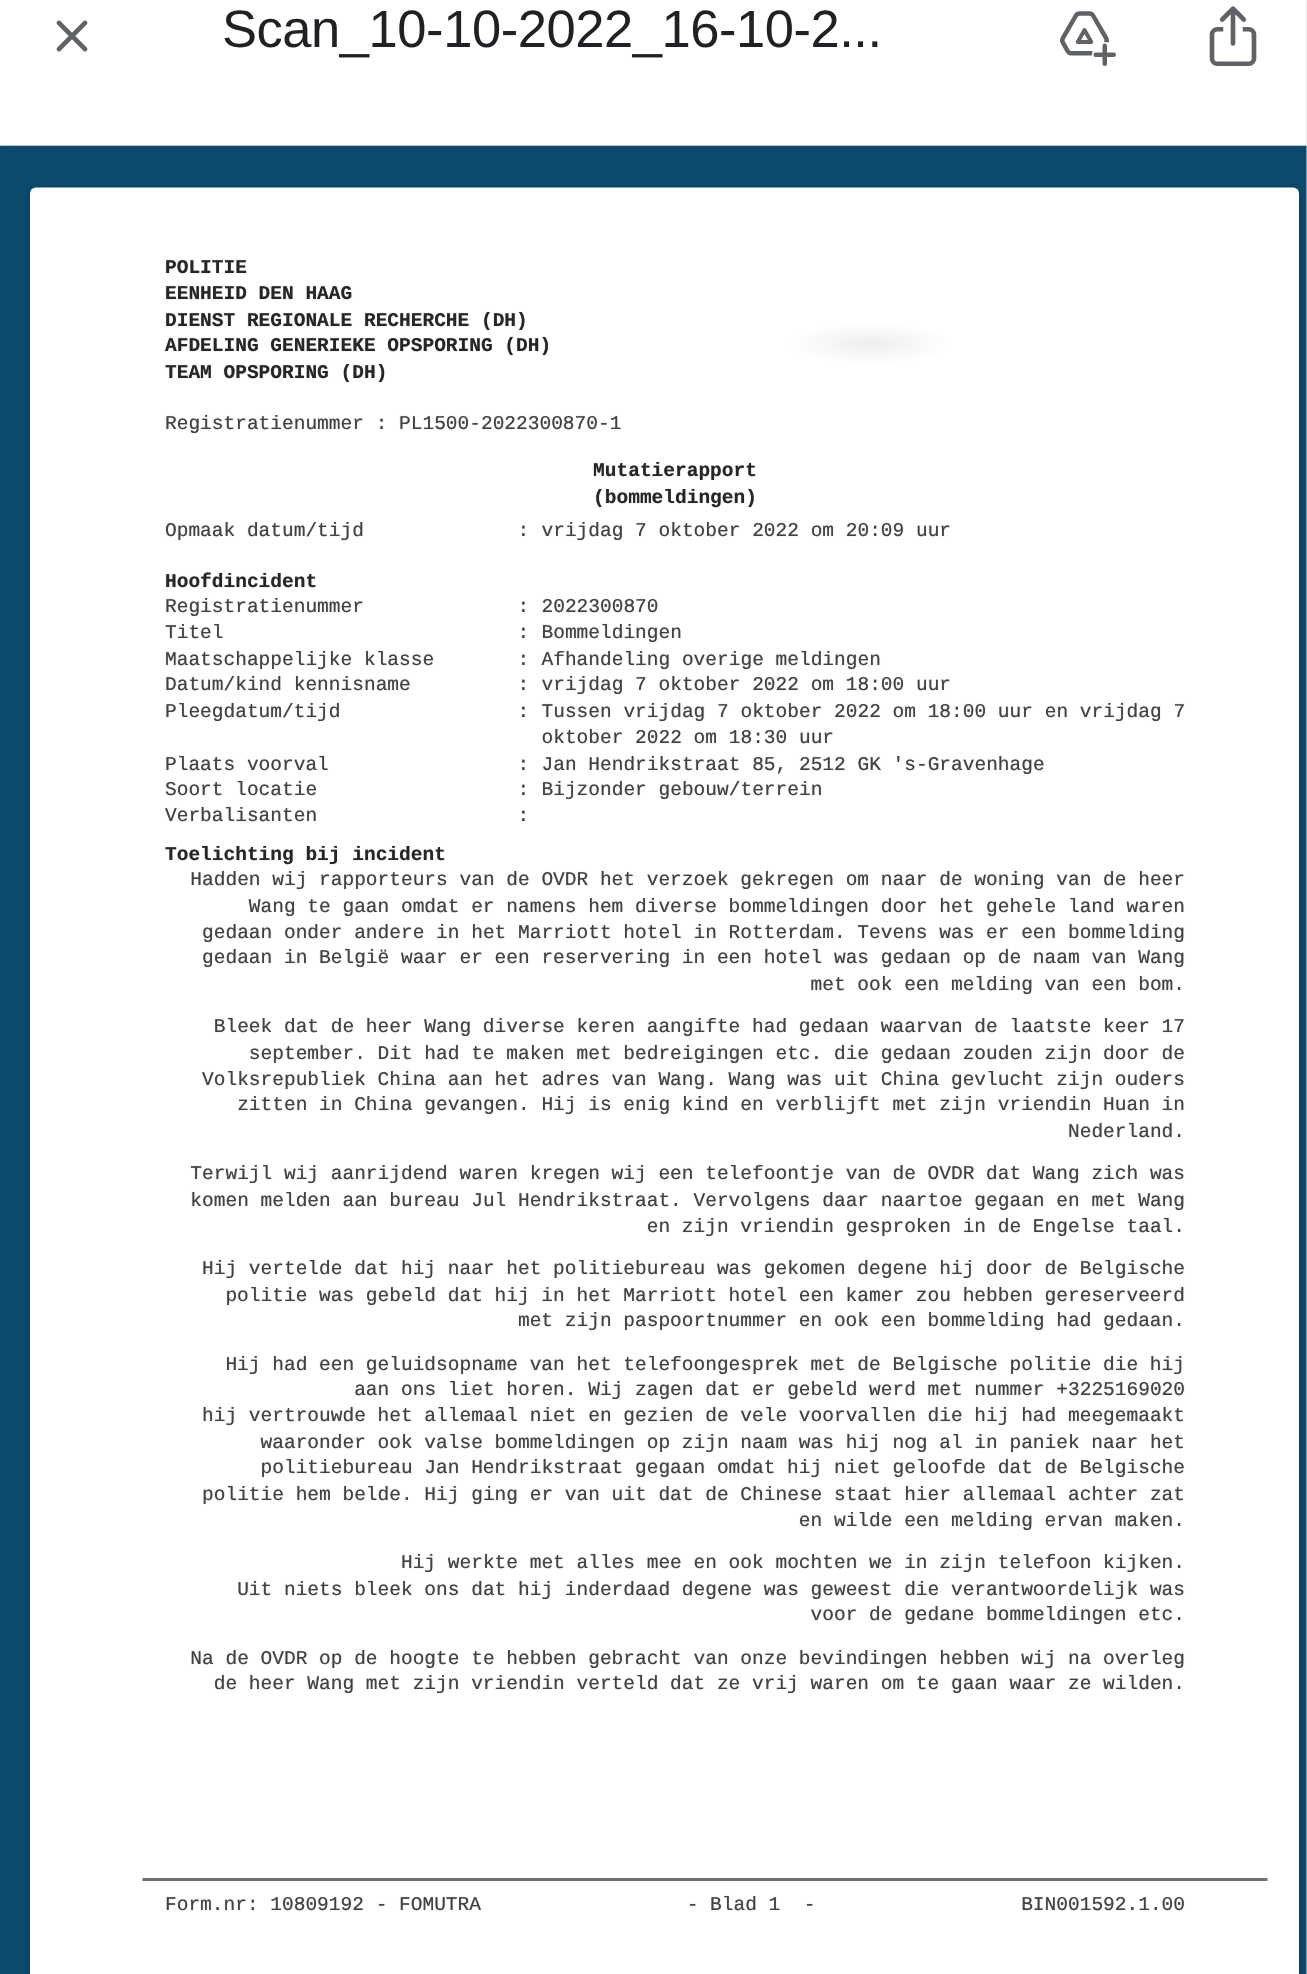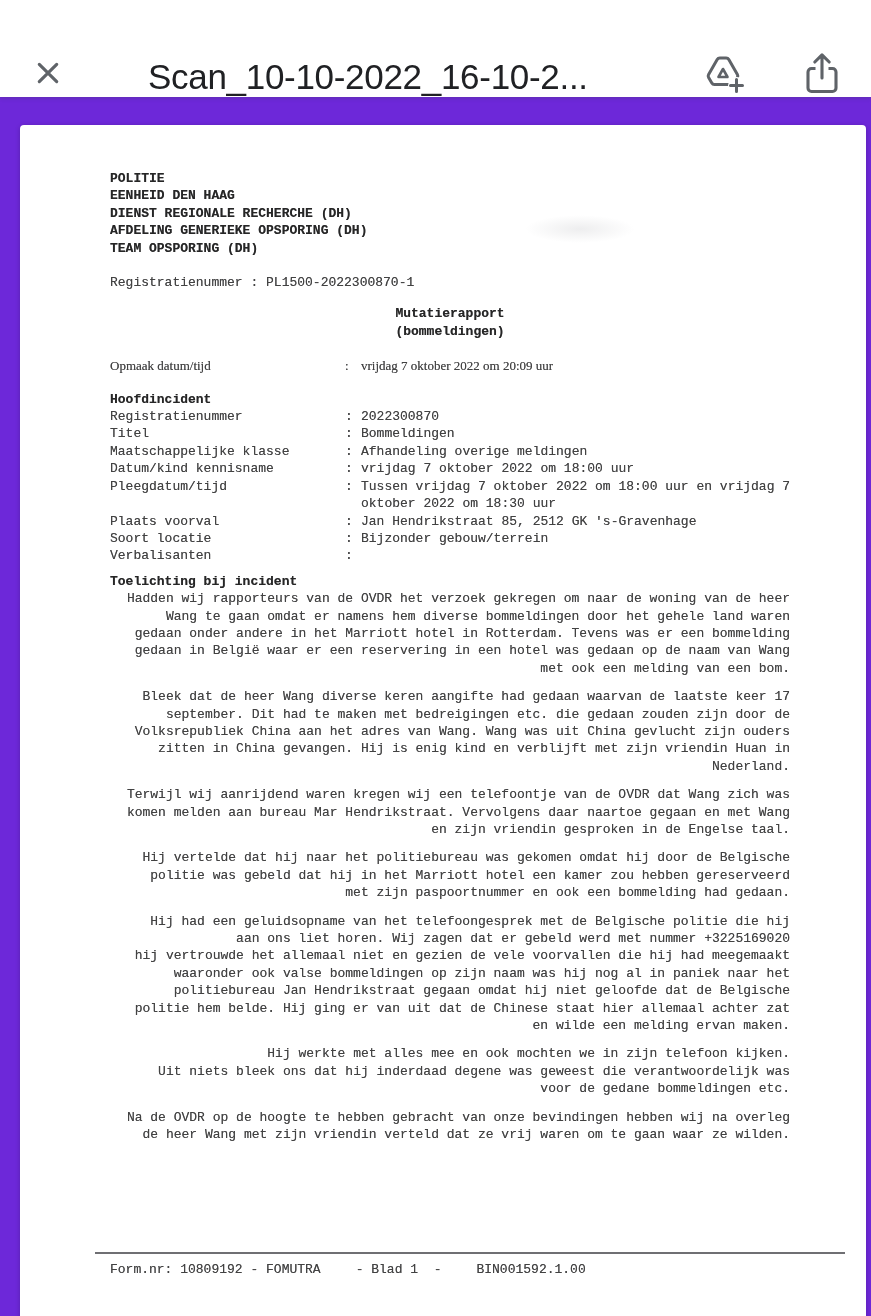--- a/index.html
+++ b/index.html
@@ -8,21 +8,21 @@
     overflow: hidden;
     background: #ebecee;
     font-family: "Liberation Sans", sans-serif;
   }
 
   
   .app-bar {
     position: absolute; top: 0; left: 0; right: 0;
     height: 97px;
     background: #ffffff;
-    display: flex; align-items: flex-end;
+    display: flex; align-items: flex-start;
     padding: 0 25px 0 24px;
     box-shadow: 0 1px 4px rgba(60,64,67,0.28);
     z-index: 10;
   }
   .icon-btn {
     width: 48px; height: 48px;
     border: none; background: none; cursor: pointer;
     display: flex; align-items: center; justify-content: center;
     flex: none; padding: 0;
   }
@@ -33,21 +33,21 @@
     color: #202124;
     letter-spacing: -0.3px;
     white-space: nowrap;
     overflow: hidden;
   }
   .btn-drive { margin-right: 51px; }
 
   
   .viewer {
     position: absolute; top: 97px; left: 0; right: 0; bottom: 0;
-    background: #6d28d9;
+    background: #0c4a6e;
   }
   .page {
     position: absolute;
     left: 20px; top: 28px;
     width: 846px; height: 1211px;
     background: #ffffff;
     border-radius: 4px 4px 0 0;
     box-shadow: 0 1px 5px rgba(0,0,0,0.22);
     overflow: hidden;
   }
@@ -66,21 +66,21 @@
     font-size: 13px;
     line-height: 17.4px;
     color: #424242;
     text-shadow: 0 0 0.6px rgba(70,70,75,0.65);
   }
   .doc .b { font-weight: bold; color: #262626; }
   .doc-col { width: 680px; }
 
   .reg-line { margin-top: 17px; }
   .report-title { margin-top: 14px; text-align: center; width: 680px; }
-  .opmaak { margin-top: 17px; font-family: Liberation Serif, serif; }
+  .opmaak { margin-top: 5px; }
   .hoofd-heading { margin-top: 16px; }
   .toelichting-heading { margin-top: 8px; }
 
   .kv-row { display: flex; align-items: flex-start; }
   .kv-label { width: 235px; flex: none; }
   .kv-colon { width: 16px; flex: none; }
   .kv-value { flex: none; white-space: pre; }
 
   .para { margin-top: 11px; white-space: pre-wrap; text-align: right; }
 
@@ -89,24 +89,23 @@
     position: absolute;
     left: 75px; top: 1127px; width: 750px;
     font-family: "Liberation Mono", "DejaVu Sans Mono", monospace;
     font-size: 13px;
     color: #424242;
     text-shadow: 0 0 0.6px rgba(70,70,75,0.65);
   }
   .footer-rule { border-top: 2px solid #56565a; opacity: 0.85; }
   .footer-row {
     margin-top: 8px;
-    display: flex; 
+    display: flex; justify-content: space-between;
     padding: 0 55px 0 15px;
     white-space: pre;
-    gap: 35px;
   }
 </style>
 </head>
 <body>
 
 <header class="app-bar">
   <button class="icon-btn">
     <svg width="36" height="36" viewBox="0 0 24 24">
       <path d="M6.2 6.2 L17.8 17.8 M17.8 6.2 L6.2 17.8" stroke="#5f6368" stroke-width="2.1" stroke-linecap="round" fill="none"></path>
     </svg>
@@ -205,23 +204,23 @@
 Wang te gaan omdat er namens hem diverse bommeldingen door het gehele land waren
 gedaan onder andere in het Marriott hotel in Rotterdam. Tevens was er een bommelding
 gedaan in België waar er een reservering in een hotel was gedaan op de naam van Wang
 met ook een melding van een bom.</p>
         <p class="para">Bleek dat de heer Wang diverse keren aangifte had gedaan waarvan de laatste keer 17
 september. Dit had te maken met bedreigingen etc. die gedaan zouden zijn door de
 Volksrepubliek China aan het adres van Wang. Wang was uit China gevlucht zijn ouders
 zitten in China gevangen. Hij is enig kind en verblijft met zijn vriendin Huan in
 Nederland.</p>
         <p class="para">Terwijl wij aanrijdend waren kregen wij een telefoontje van de OVDR dat Wang zich was
-komen melden aan bureau Mar Hendrikstraat. Vervolgens daar naartoe gegaan en met Wang
+komen melden aan bureau Jul Hendrikstraat. Vervolgens daar naartoe gegaan en met Wang
 en zijn vriendin gesproken in de Engelse taal.</p>
-        <p class="para">Hij vertelde dat hij naar het politiebureau was gekomen omdat hij door de Belgische
+        <p class="para">Hij vertelde dat hij naar het politiebureau was gekomen degene hij door de Belgische
 politie was gebeld dat hij in het Marriott hotel een kamer zou hebben gereserveerd
 met zijn paspoortnummer en ook een bommelding had gedaan.</p>
         <p class="para">Hij had een geluidsopname van het telefoongesprek met de Belgische politie die hij
 aan ons liet horen. Wij zagen dat er gebeld werd met nummer +3225169020
 hij vertrouwde het allemaal niet en gezien de vele voorvallen die hij had meegemaakt
 waaronder ook valse bommeldingen op zijn naam was hij nog al in paniek naar het
 politiebureau Jan Hendrikstraat gegaan omdat hij niet geloofde dat de Belgische
 politie hem belde. Hij ging er van uit dat de Chinese staat hier allemaal achter zat
 en wilde een melding ervan maken.</p>
         <p class="para">Hij werkte met alles mee en ook mochten we in zijn telefoon kijken.

